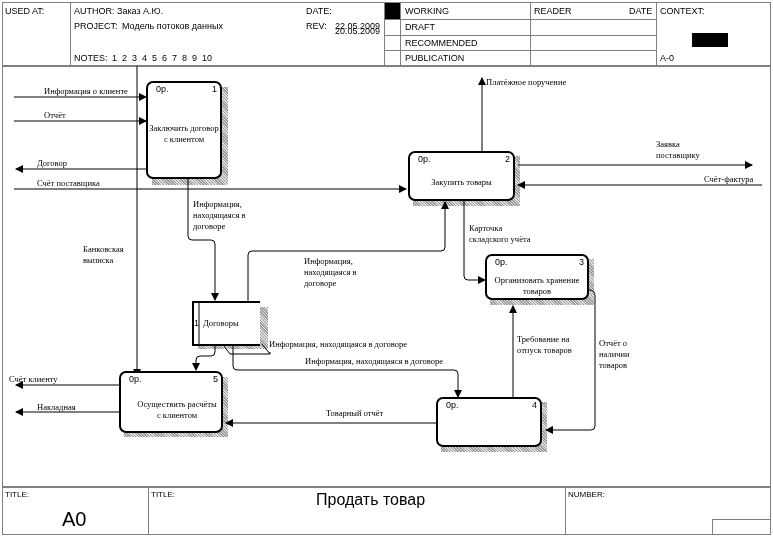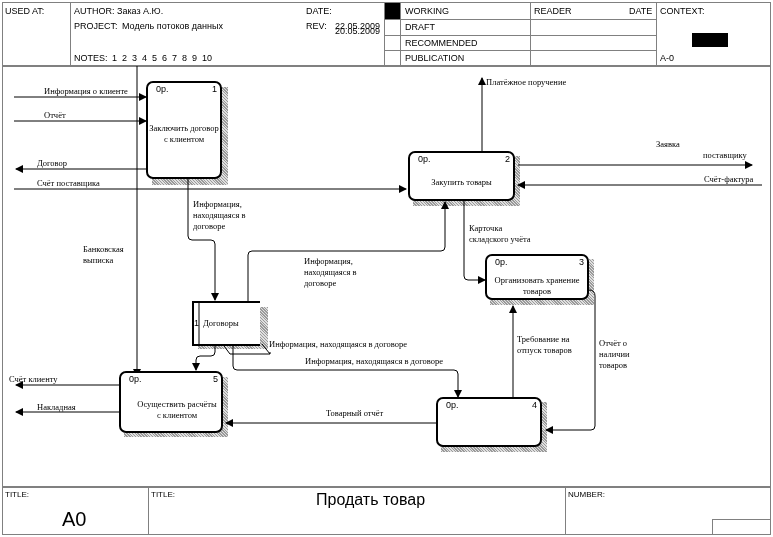--- a/index.html
+++ b/index.html
@@ -167,21 +167,21 @@
 
 <span class="lbl" style="left:304px;top:256px;">Информация,</span>
 <span class="lbl" style="left:304px;top:267px;">находящаяся в</span>
 <span class="lbl" style="left:304px;top:278px;">договоре</span>
 
 <span class="lbl" style="left:269px;top:339px;">Информация, находящаяся в договоре</span>
 <span class="lbl" style="left:305px;top:356px;">Информация, находящаяся в договоре</span>
 
 <span class="lbl" style="left:486px;top:77px;">Платёжное поручение</span>
 <span class="lbl" style="left:656px;top:139px;">Заявка</span>
-<span class="lbl" style="left:656px;top:150px;margin-left:47px;">поставщику</span>
+<span class="lbl" style="left:656px;top:150px;">поставщику</span>
 <span class="lbl" style="left:704px;top:174px;">Счёт-фактура</span>
 
 <span class="lbl" style="left:469px;top:223px;">Карточка</span>
 <span class="lbl" style="left:469px;top:234px;">складского учёта</span>
 
 <span class="lbl" style="left:517px;top:334px;">Требование на</span>
 <span class="lbl" style="left:517px;top:345px;">отпуск товаров</span>
 
 <span class="lbl" style="left:599px;top:338px;">Отчёт о</span>
 <span class="lbl" style="left:599px;top:349px;">наличии</span>

